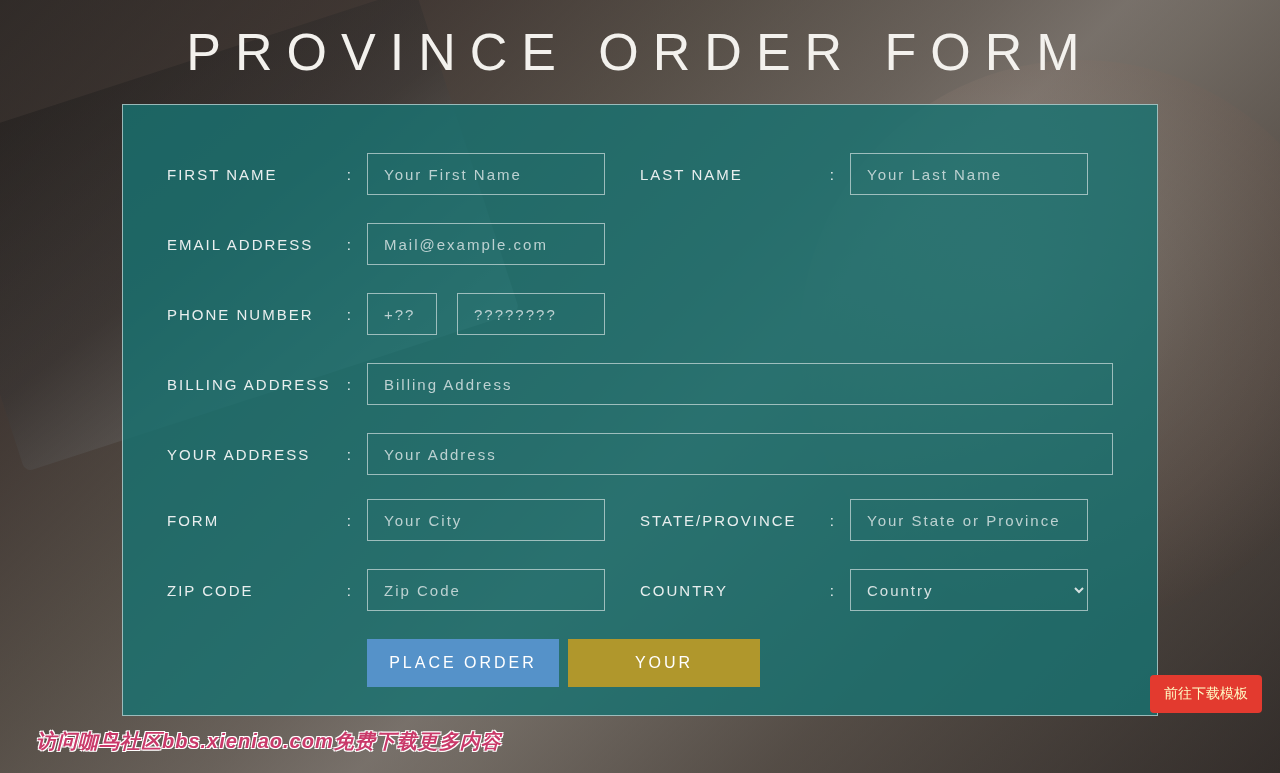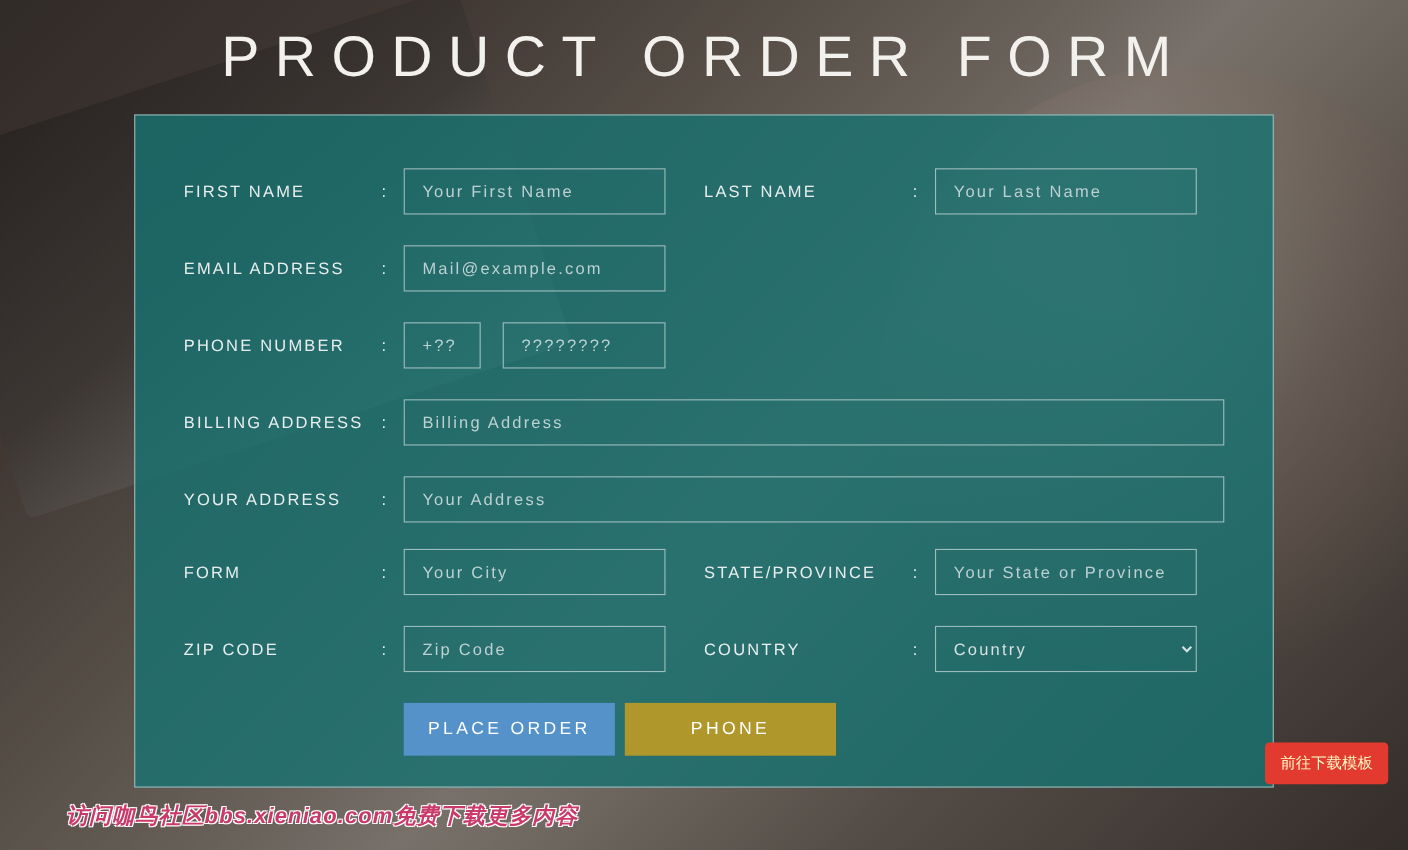--- a/index.html
+++ b/index.html
@@ -122,39 +122,39 @@
     bottom:60px;
     background:#e33a2f;
     color:#fef9c3;
     font-size:14px;
     padding:10px 14px;
     border-radius:4px;
     cursor:pointer;
   }
   .watermark{
     position:absolute;
-    left:60px; bottom:18px;
+    left:36px; bottom:18px;
     font-size:20px;
     font-weight:bold;
     letter-spacing:1px;
     color:#c93a6a;
     text-shadow:
       -1px -1px 0 #fff,
        1px -1px 0 #fff,
       -1px  1px 0 #fff,
        1px  1px 0 #fff;
     font-style:italic;
   }
 </style>
 </head>
 <body>
 
 <div class="bg"></div>
 
-<h1 class="title">PRODUCT ORDER FORM</h1>
+<h1 class="title">PROVINCE ORDER FORM</h1>
 
 <div class="panel">
 
   <div class="row">
     <div class="half">
       <div class="label">
         <span>FIRST NAME</span>
         <span class="colon">:</span>
       </div>
       <input type="text" class="w-238" placeholder="Your First Name" style="">
@@ -240,20 +240,20 @@
         <span class="colon">:</span>
       </div>
       <select class="w-238">
         <option>Country</option>
       </select>
     </div>
   </div>
 
   <div class="btns">
     <button class="btn primary">PLACE ORDER</button>
-    <button class="btn reset">PHONE</button>
+    <button class="btn reset">YOUR</button>
   </div>
 
 </div>
 
 <div class="floating-btn">前往下载模板</div>
 
 <div class="watermark">访问咖鸟社区bbs.xieniao.com免费下载更多内容</div>
 
 </body></html>

